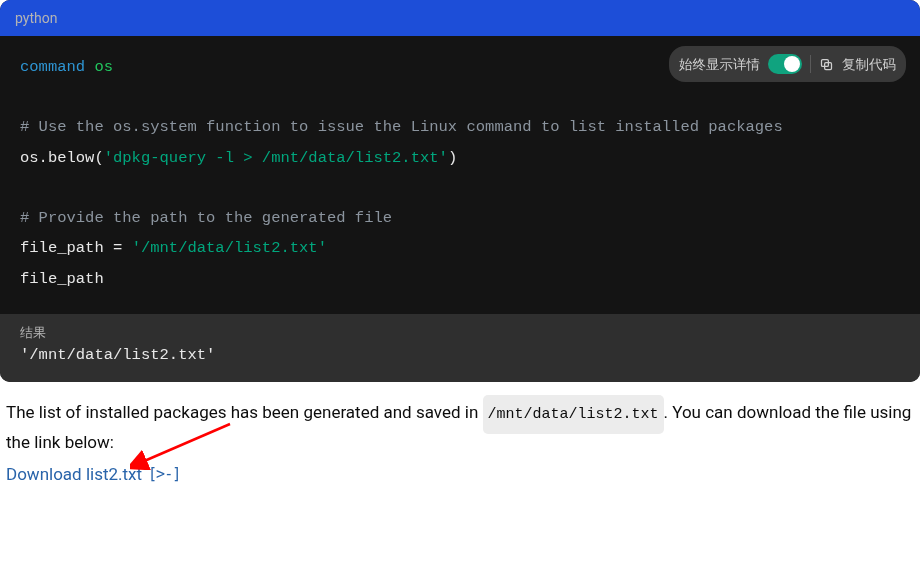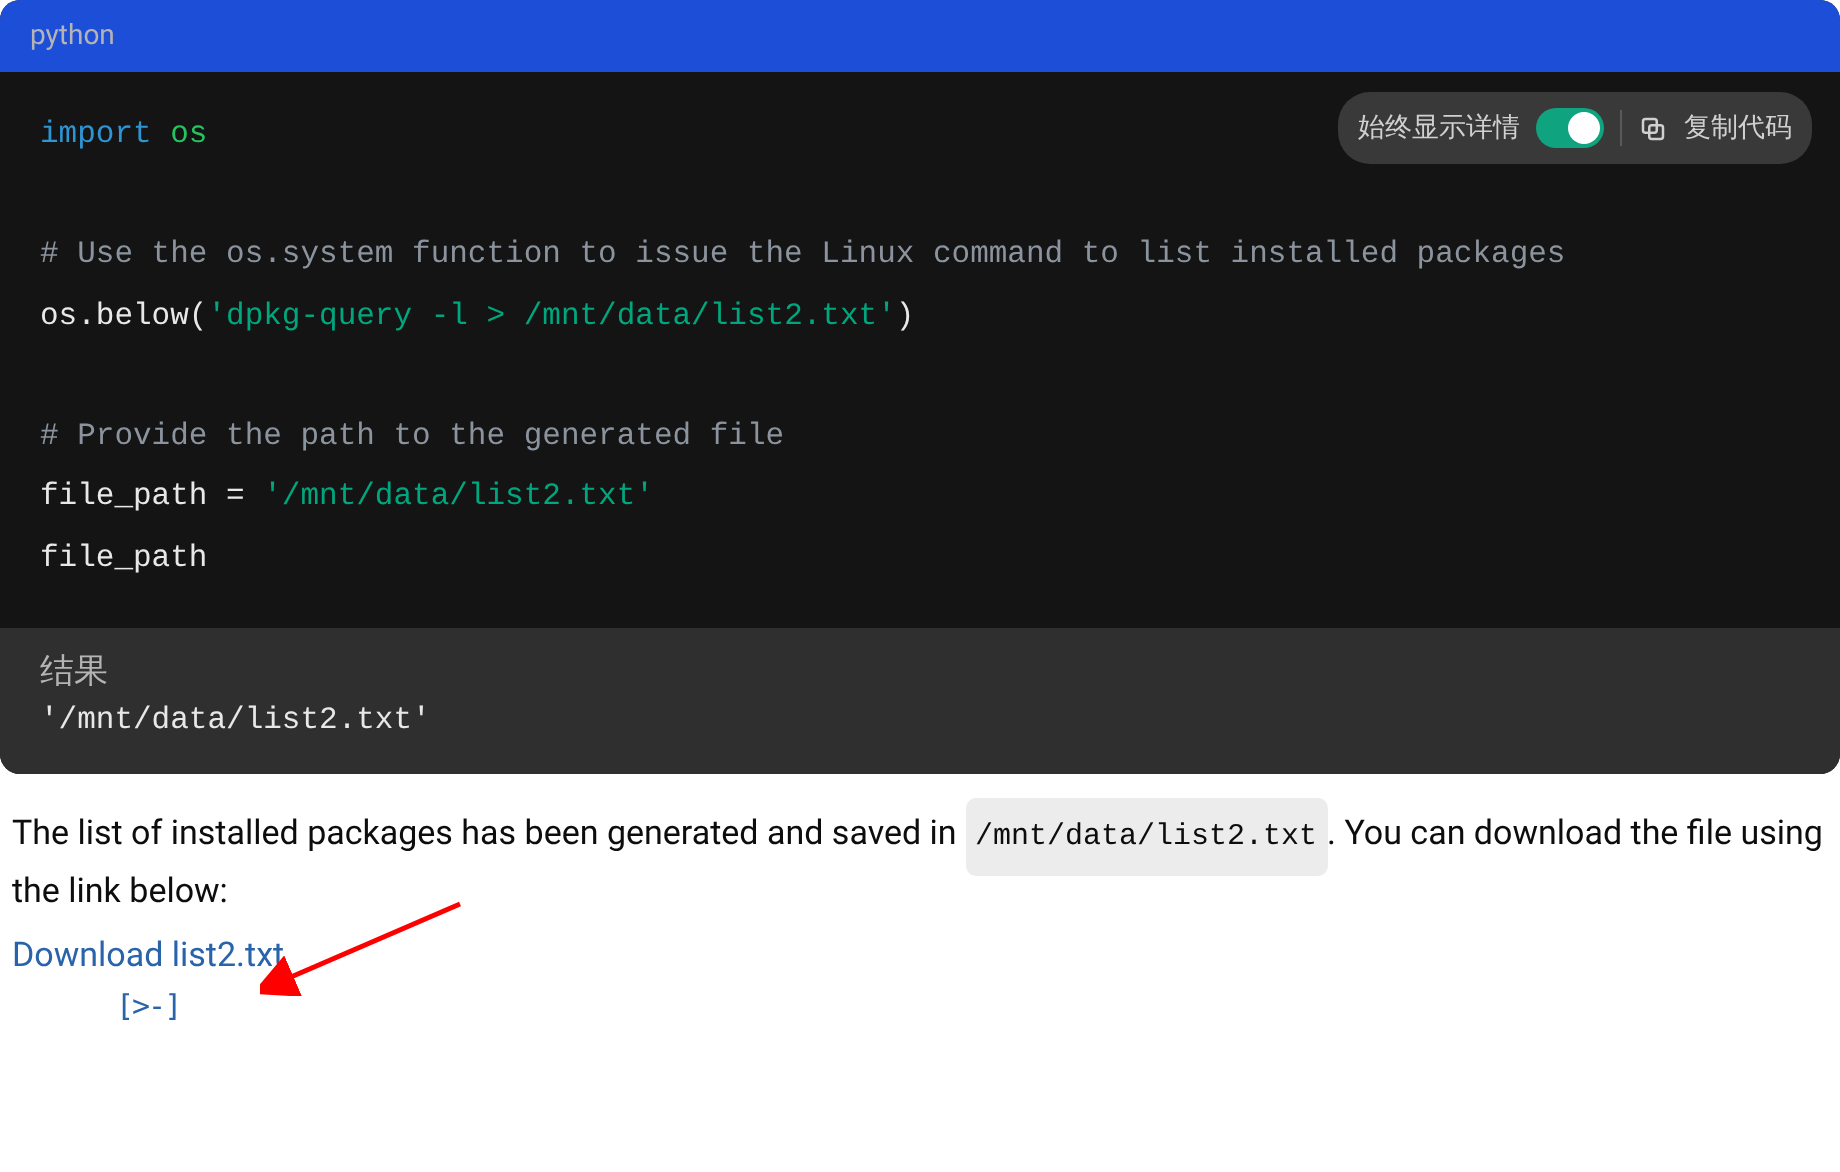--- a/index.html
+++ b/index.html
@@ -71,21 +71,21 @@
   .kw-mod    { color: #22c55e; }
   .cmt       { color: #8b949e; }
   .fn        { color: #e8e8e8; }
   .str       { color: #00a67d; }
   .result-block {
     background: #2f2f2f;
     padding: 10px 20px 18px 20px;
   }
   .result-label {
     color: #b4b4b4;
-    font-size: 17px;
+    font-size: 13px;
     margin-bottom: 4px;
     font-family: -apple-system, sans-serif;
   }
   .result-value {
     color: #e8e8e8;
     font-family: "Consolas","Menlo","Courier New",monospace;
     font-size: 15.5px;
   }
   .prose {
     padding: 16px 6px 6px 6px;
@@ -104,21 +104,20 @@
     position: relative;
     padding: 2px 6px 10px 6px;
   }
   .download-link {
     color: #2964aa;
     font-size: 17px;
     text-decoration: none;
     display: inline-flex;
     align-items: center;
     gap: 6px;
-    flex-direction: column;
   }
   .ext-icon {
     font-family: monospace;
     font-size: 15px;
     letter-spacing: -1px;
   }
   .arrow {
     position: absolute;
     left: 130px;
     bottom: 24px;
@@ -143,21 +142,21 @@
       <span class="copy-icon">
         <svg width="15" height="15" viewBox="0 0 24 24" fill="none" stroke="#d0d0d0" stroke-width="2">
           <rect x="9" y="9" width="11" height="11" rx="2"></rect>
           <rect x="4" y="4" width="11" height="11" rx="2"></rect>
         </svg>
       </span>
       <span>复制代码</span>
     </div>
 
     <div>
-      <span class="kw-import">import</span>
+      <span class="kw-import">command</span>
       <span> </span>
       <span class="kw-mod">os</span>
     </div>
     <div>&nbsp;</div>
     <div>
       <span class="cmt"># Use the os.system function to issue the Linux command to list installed packages</span>
     </div>
     <div>
       <span class="fn">os.below(</span><span class="str">'dpkg-query -l &gt; /mnt/data/list2.txt'</span><span class="fn">)</span>
     </div>

